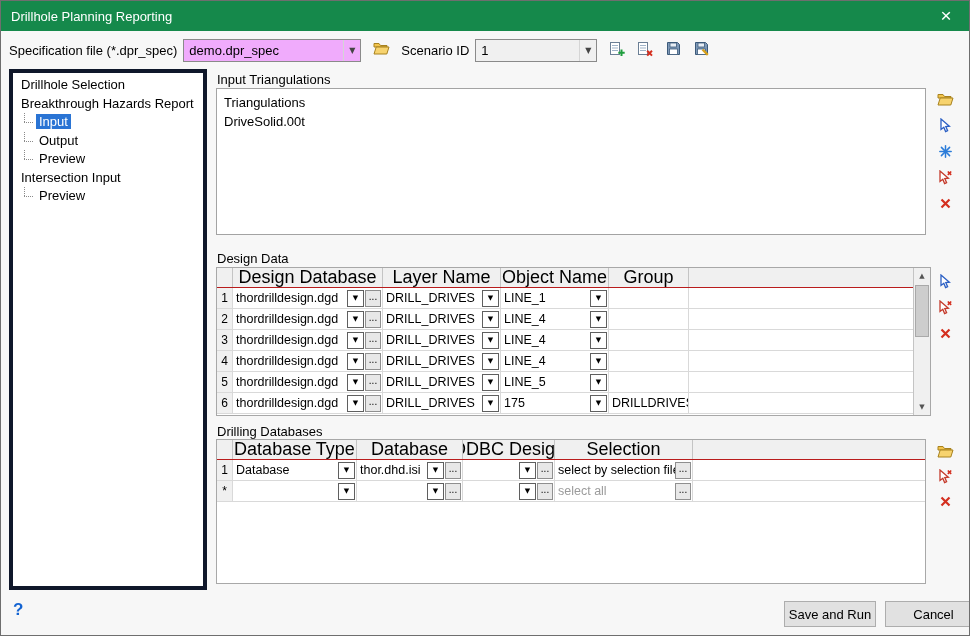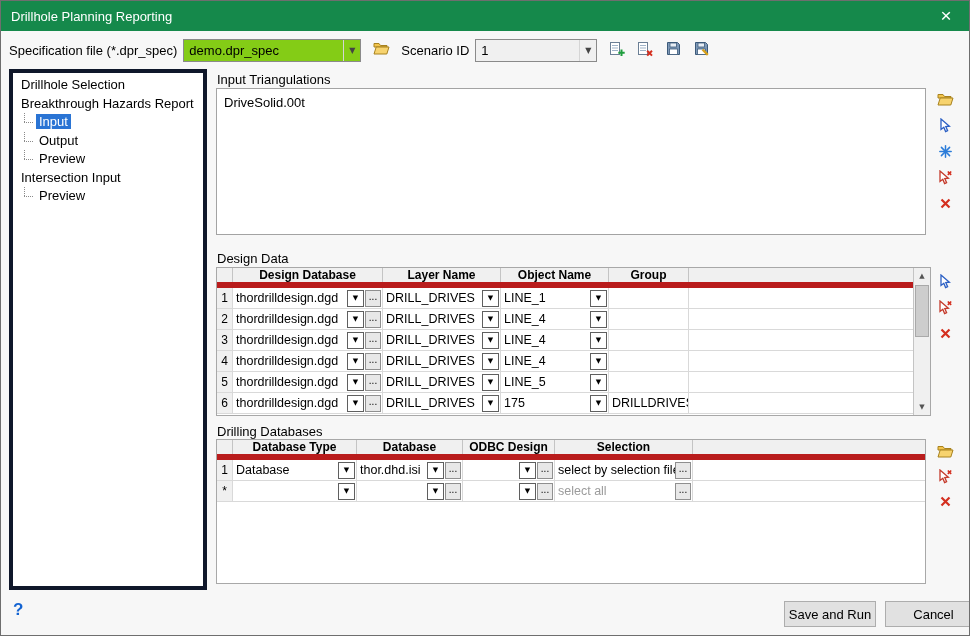--- a/index.html
+++ b/index.html
@@ -29,21 +29,21 @@
     font-size:19px; line-height:25px; cursor:default;
   }
   
   .toolbar {
     position:absolute; left:0; top:30px; width:100%; height:38px;
     display:flex; align-items:center; padding:0 8px;
   }
   .tlabel { margin-right:6px; white-space:nowrap; }
   .combo {
     display:flex; align-items:center; height:23px;
-    background:#84cc16; border:1px solid #8a8a8a; padding-left:5px;
+    background:#f0abfc; border:1px solid #8a8a8a; padding-left:5px;
     margin-right:6px;
   }
   .combo.gray { background:#f0f0f0; }
   .combo .cval { flex:1; white-space:nowrap; overflow:hidden; }
   .combo .arrow {
     width:17px; height:21px; text-align:center; font-size:8px; line-height:21px;
     color:#444; border-left:1px solid #d5d5d5; margin-left:4px;
     font-family:"DejaVu Sans", sans-serif;
   }
   .spec-combo { width:178px; }
@@ -83,21 +83,21 @@
   }
   .tribox .item { height:19px; line-height:19px; white-space:nowrap; }
   
   .dtable { position:absolute; background:#fff; border:1px solid #a8a8a8; }
   #design-table { left:215px; top:266px; width:715px; height:149px; }
   #drill-table  { left:215px; top:438px; width:710px; height:145px; }
   .tbl-inner { position:absolute; left:0; top:0; bottom:0; right:0; overflow:hidden; }
   #design-table .tbl-inner { right:17px; }
   .thead {
     display:flex; height:20px; background:#f0f0f0;
-    border-bottom:6px solid #b91c1c; font-weight:bold; font-size:12px;
+    border-bottom:1px solid #b91c1c; font-weight:normal; font-size:18px;
   }
   .hc {
     border-right:1px solid #c4c4c4;
     display:flex; align-items:center; justify-content:center;
     overflow:hidden; white-space:nowrap;
   }
   .trow { display:flex; height:21px; border-bottom:1px solid #d9d9d9; }
   .cell {
     border-right:1px solid #d9d9d9; display:flex; align-items:center;
     overflow:hidden; font-size:12.5px;
@@ -237,20 +237,21 @@
     <div class="titem lvl0"><span class="lbl">Breakthrough Hazards Report</span></div>
     <div class="titem lvl1 selected"><span class="lbl">Input</span></div>
     <div class="titem lvl1"><span class="lbl">Output</span></div>
     <div class="titem lvl1"><span class="lbl">Preview</span></div>
     <div class="titem lvl0"><span class="lbl">Intersection Input</span></div>
     <div class="titem lvl1"><span class="lbl">Preview</span></div>
   </div>
 
   <div class="sec-label" id="lbl-tri">Input Triangulations</div>
   <div class="tribox">
+    <div class="item">Triangulations</div>
     <div class="item">DriveSolid.00t</div>
   </div>
   <div class="strip" id="strip-tri">
     <span class="sicon">
       <svg width="17" height="13" viewBox="0 0 17 13">
         <path d="M1 1.5 H6 L7.5 3.5 H14 V5 H1 Z" fill="#F2C44D" stroke="#a8821e" stroke-width="1"></path>
         <path d="M1 12 L3.2 5 H16 L13.8 12 Z" fill="#f7d36e" stroke="#a8821e" stroke-width="1"></path>
       </svg>
     </span>
     <span class="sicon">

